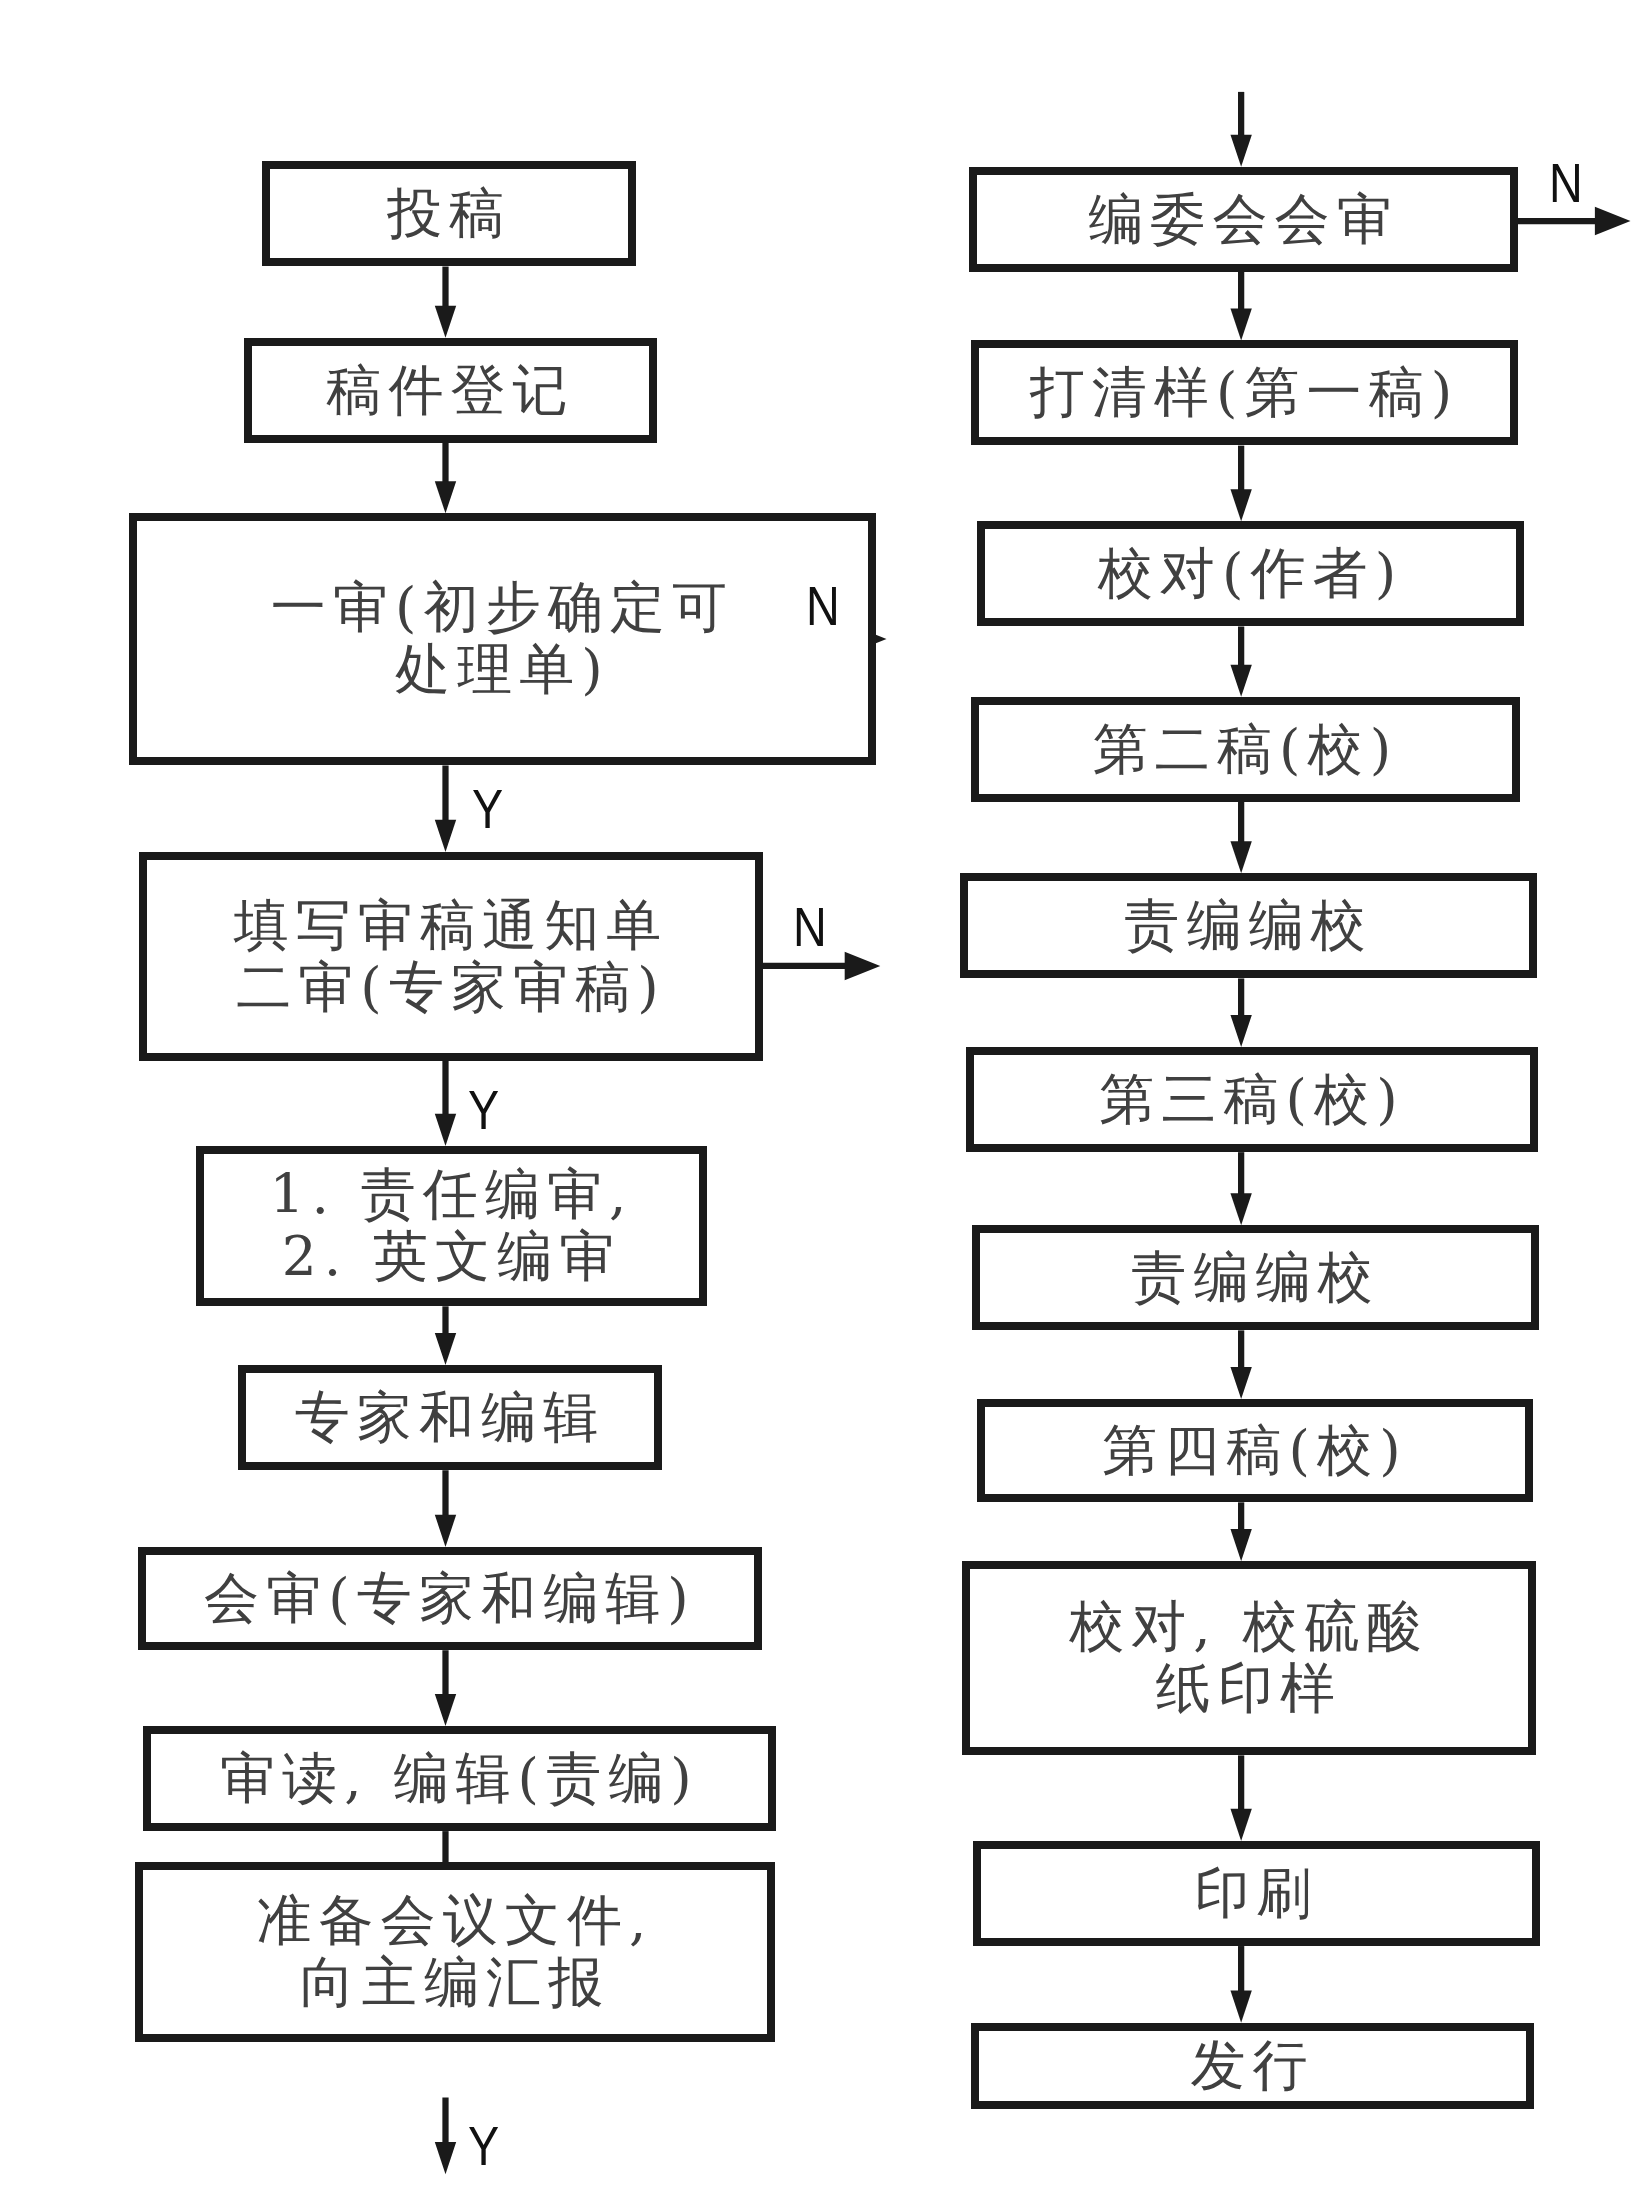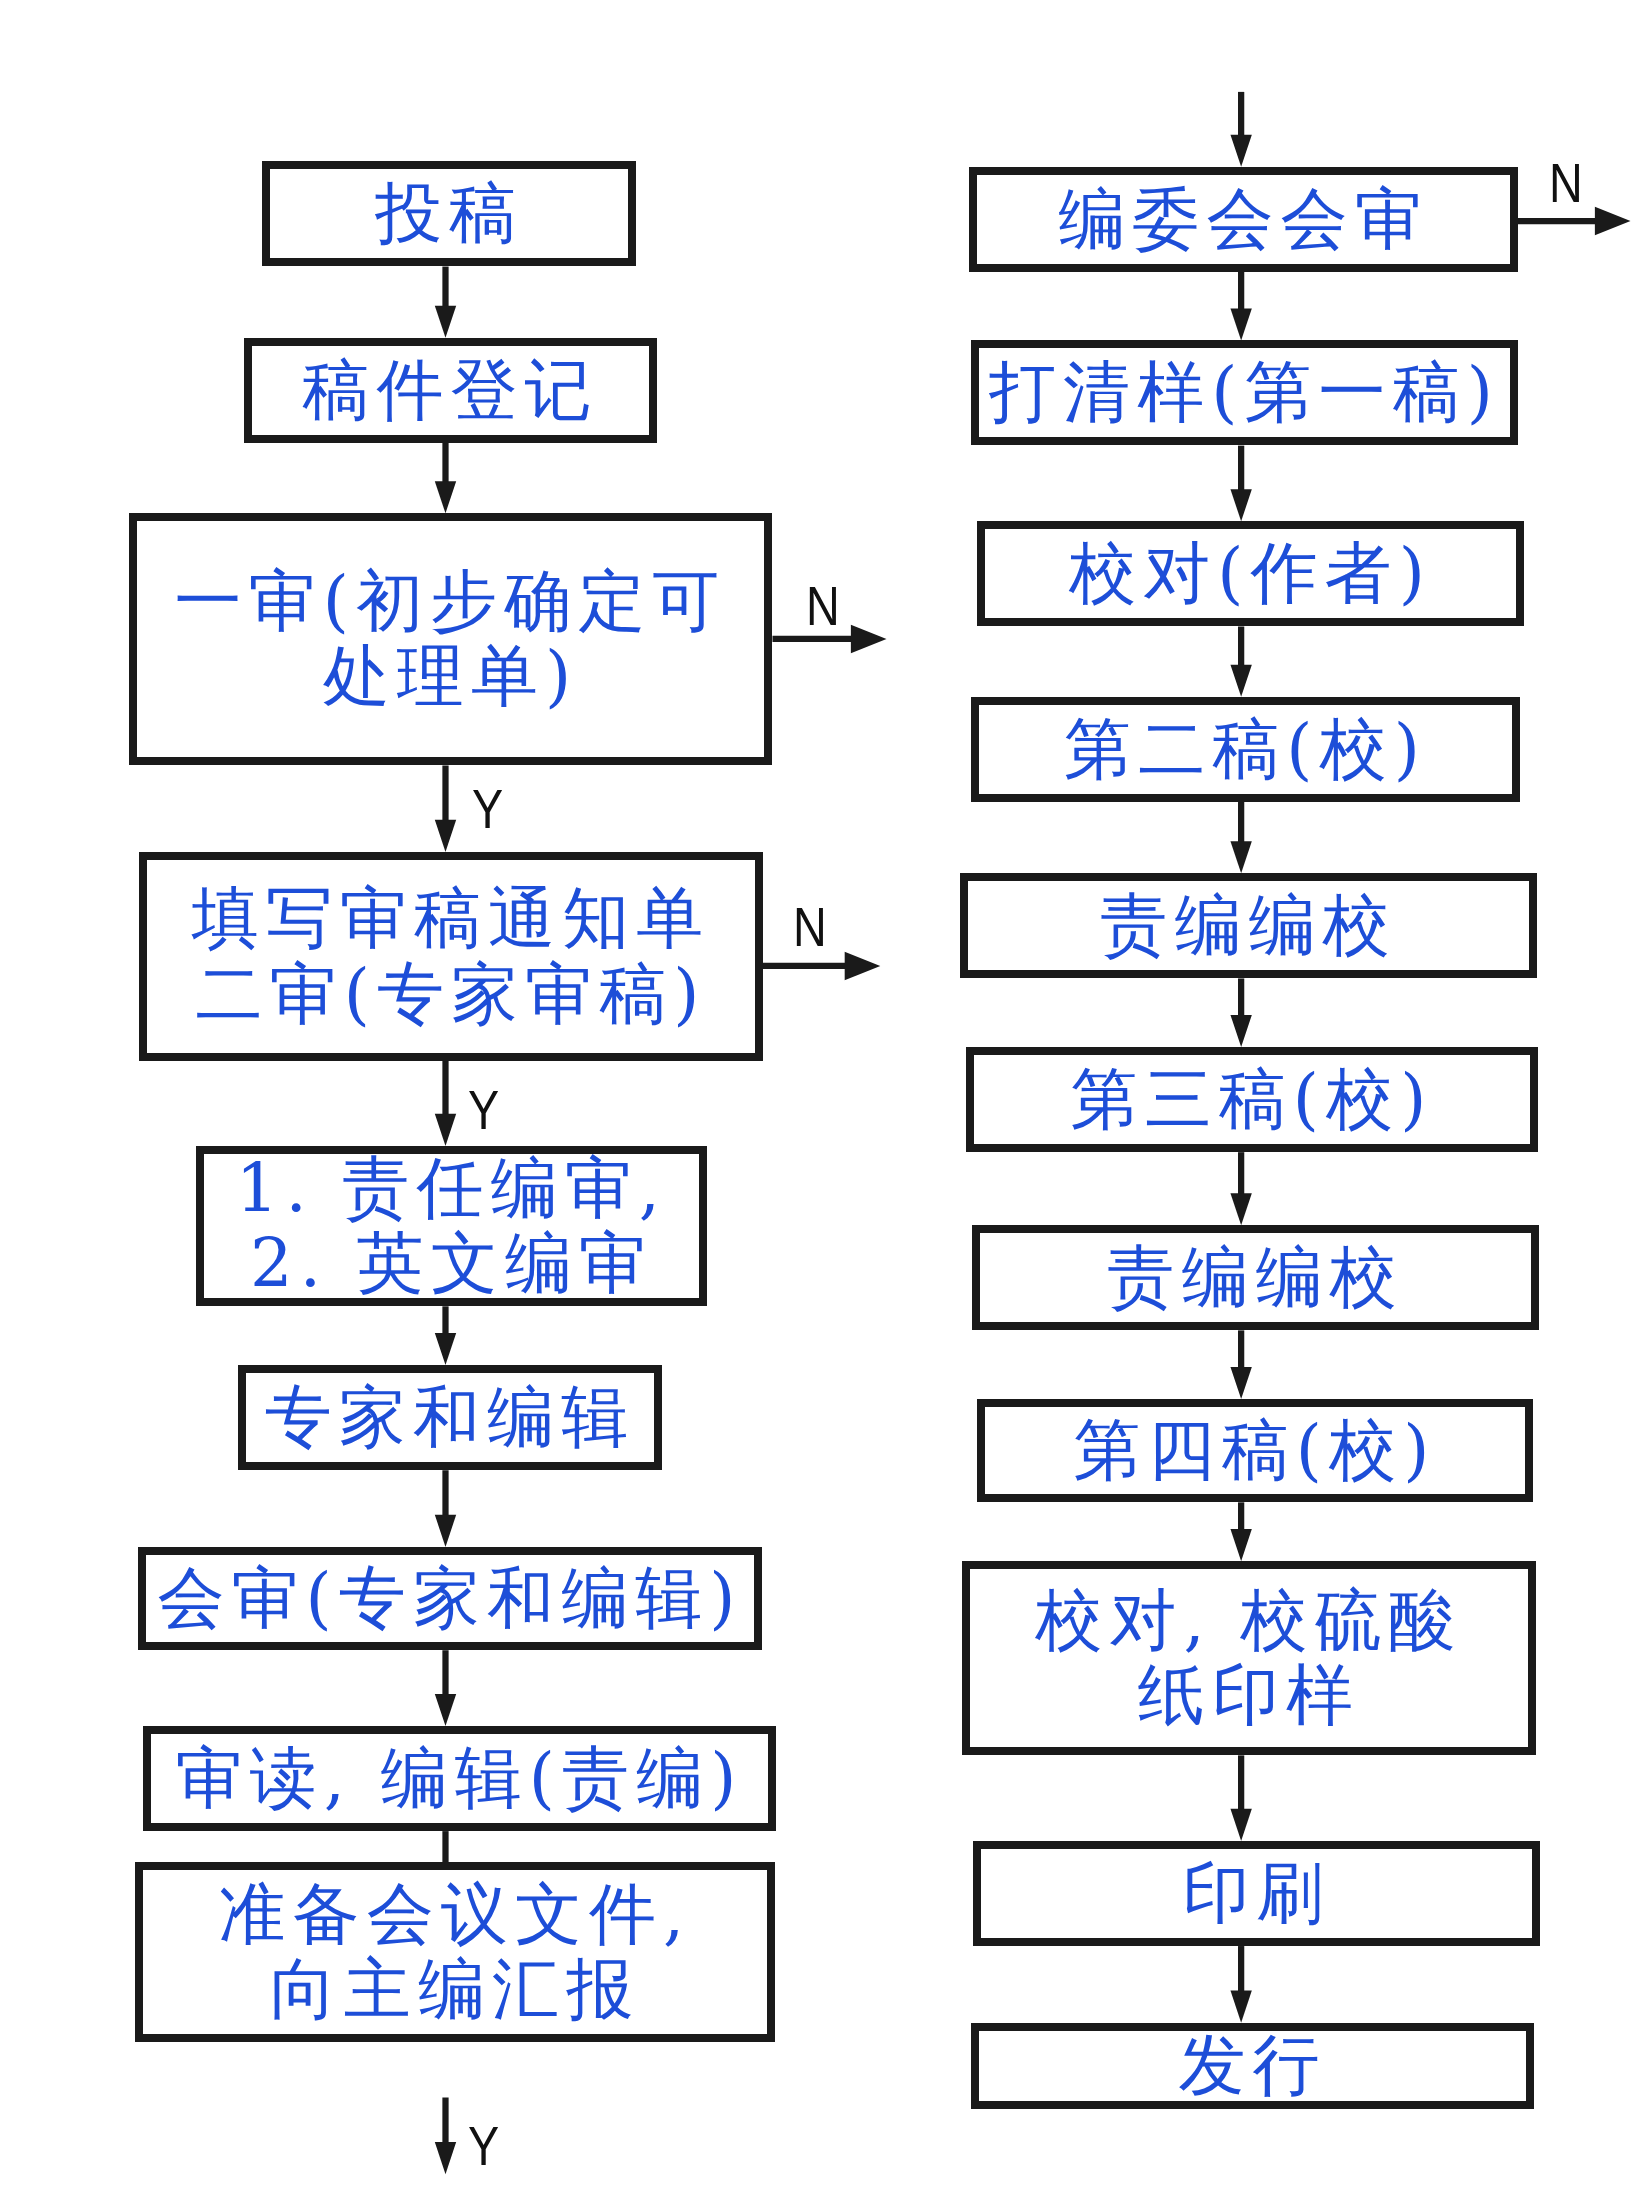--- a/index.html
+++ b/index.html
@@ -1,21 +1,21 @@
 <!DOCTYPE html>
 <html style="font-size:14.3px"><head>
 <meta charset="utf-8">
 <style>
   html, body { margin: 0; padding: 0; background: #ffffff; }
   #canvas { position: relative; width: 1651px; height: 2209px; background: #ffffff; overflow: hidden; }
   .box {
     position: absolute; box-sizing: border-box; border: 8px solid #1a1a1a; background: #ffffff;
     display: flex; flex-direction: column; justify-content: center; align-items: center;
-    font-family: "DejaVu Serif", "Liberation Serif", serif; color: #1d4ed8;
-    font-size: 67px; line-height: 1.12; letter-spacing: 7.1px; text-align: center;
+    font-family: "DejaVu Serif", "Liberation Serif", serif; color: #404040;
+    font-size: 55px; line-height: 1.12; letter-spacing: 7.1px; text-align: center;
   }
   .box .line { white-space: nowrap; }
   .label {
     position: absolute; font-family: "Liberation Sans", "DejaVu Sans", sans-serif;
     font-size: 55px; color: #111111; transform: scaleX(0.85); transform-origin: left top; line-height: 1;
   }
   svg#arrows { position: absolute; left: 0; top: 0; }
 </style>
 </head>
 <body>
@@ -115,21 +115,21 @@
         <polygon points="1790,232 1790,264 1830,248" fill="#1a1a1a"></polygon>
       </g>
     </svg>
   <div id="boxes">
       <div class="box" style="left: 262px; top: 161px; width: 374px; height: 105px;">
         <div class="line">投稿</div>
       </div>
       <div class="box" style="left: 244px; top: 338px; width: 413px; height: 105px;">
         <div class="line">稿件登记</div>
       </div>
-      <div class="box" style="left: 129px; top: 513px; width: 643px; height: 252px;">
+      <div class="box" style="left: 129px; top: 513px; width: 747px; height: 252px;">
         <div class="line">一审(初步确定可</div>
         <div class="line">处理单)</div>
       </div>
       <div class="box" style="left: 139px; top: 852px; width: 624px; height: 209px;">
         <div class="line">填写审稿通知单</div>
         <div class="line">二审(专家审稿)</div>
       </div>
       <div class="box" style="left: 196px; top: 1146px; width: 511px; height: 160px;">
         <div class="line">1. 责任编审,</div>
         <div class="line">2. 英文编审</div>

